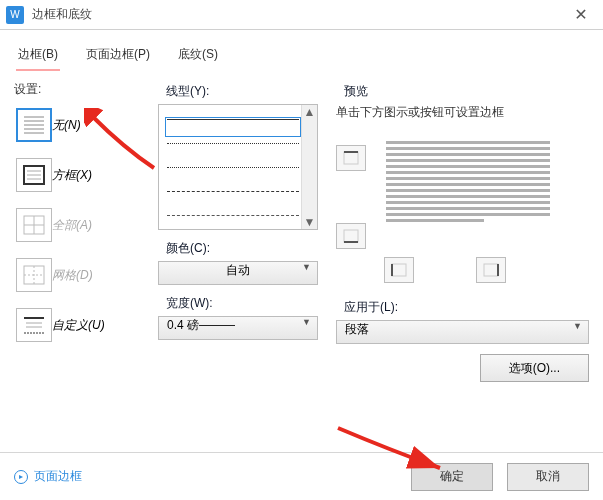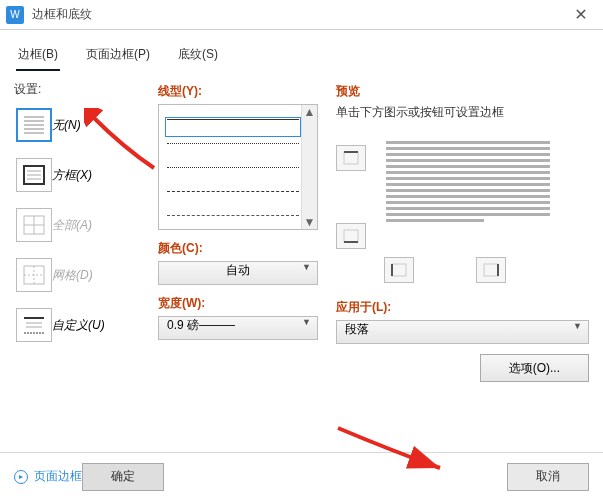--- a/index.html
+++ b/index.html
@@ -3,31 +3,31 @@
 <meta charset="utf-8">
 <style>
 *{box-sizing:border-box;margin:0;padding:0;font-family:"Microsoft YaHei","SimSun",sans-serif;font-size:12px;}
 body{background:#fff;width:603px;height:500px;overflow:hidden;}
 .titlebar{height:30px;background:#fff;border-bottom:1px solid #d0d0d0;display:flex;align-items:center;padding:0 0 0 6px;}
 .app-icon{width:18px;height:18px;background:#2e8bde;color:#fff;display:flex;align-items:center;justify-content:center;font-size:10px;border-radius:2px;margin-right:8px;}
 .title{flex:1;color:#444;}
 .close{width:44px;height:30px;display:flex;align-items:center;justify-content:center;color:#555;font-size:16px;}
 .tabs{display:flex;padding:12px 16px 0 16px;gap:24px;}
 .tab{padding:4px 2px 6px 2px;color:#333;position:relative;}
-.tab.active{border-bottom:2px solid #0f172a;}
+.tab.active{border-bottom:2px solid #fca5a5;}
 .body{display:flex;padding:10px 14px 0 14px;gap:4px;}
 .col1{width:140px;}
 .col1 .hdr{margin-bottom:6px;color:#333;}
 .sopt{display:flex;align-items:center;padding:4px 2px;margin-bottom:8px;font-style:italic;}
 .sopt .ic{width:36px;height:34px;border:1px solid #bcbcbc;background:#fff;display:flex;align-items:center;justify-content:center;}
 .sopt.sel .ic{border:2px solid #2e8bde;}
 .sopt.dis{color:#a9a9a9;}
 .ic svg{display:block;}
 .col2{width:160px;}
-.lbl{color:#c2410c;margin:2px 0 4px 0;font-weight:bold;}
+.lbl{color:#0f172a;margin:2px 0 4px 8px;}
 .listbox{border:1px solid #bcbcbc;height:126px;position:relative;background:#fff;padding:6px 18px 6px 8px;}
 .listbox .row{height:16px;margin-bottom:5px;}
 .listbox .row.sel{outline:1px solid #2e8bde;outline-offset:1px;}
 .ln-solid{border-top:1px solid #333;margin-top:8px;}
 .ln-dot{border-top:1px dotted #333;margin-top:8px;}
 .ln-dash{border-top:1px dashed #333;margin-top:8px;}
 .ln-dashdot{border-top:1px dashed #555;margin-top:8px;}
 .sbar{position:absolute;right:0;top:0;bottom:0;width:16px;background:#f0f0f0;border-left:1px solid #ddd;display:flex;flex-direction:column;justify-content:space-between;align-items:center;color:#666;font-size:9px;}
 .combo{height:24px;border:1px solid #bcbcbc;background:linear-gradient(#f7f7f7,#e7e7e7);display:flex;align-items:flex-start;justify-content:center;position:relative;}
 .combo .dd{position:absolute;right:6px;color:#555;font-size:9px;}
@@ -38,21 +38,21 @@
 .tgl{width:30px;height:26px;border:1px solid #bcbcbc;background:#f6f6f6;display:flex;align-items:center;justify-content:center;}
 .pv-canvas{width:172px;height:96px;border:0;padding:4px;}
 .pv-para{height:3px;background:#b0b0b0;margin-bottom:3px;}
 .pv-bot{display:flex;gap:62px;padding-left:48px;margin-top:8px;}
 .applyrow{margin-top:16px;}
 .optrow{display:flex;justify-content:flex-end;margin-top:10px;}
 .btn{height:28px;padding:0 28px;border:1px solid #a9a9a9;background:linear-gradient(#f7f7f7,#e7e7e7);display:flex;align-items:center;}
 .footer{position:absolute;left:0;right:0;bottom:0;height:48px;border-top:1px solid #d6d6d6;display:flex;align-items:center;padding:0 14px;background:#fff;}
 .tips{color:#2e8bde;display:flex;align-items:center;gap:6px;}
 .tips .ci{width:14px;height:14px;border:1.5px solid #2e8bde;border-radius:50%;display:flex;align-items:center;justify-content:center;font-size:8px;}
-.fbtn{flex:1;display:flex;justify-content:space-between;gap:14px;}
+.fbtn{flex:1;display:flex;justify-content:flex-end;gap:14px;}
 .fbt{width:82px;height:28px;border:1px solid #a9a9a9;background:#e9e9e9;display:flex;align-items:center;justify-content:center;color:#333;}
 .fbt.pri{background:#dedede;position:relative;}
 
 .arrow{position:absolute;pointer-events:none;}
 .arrow svg{display:block;}
 </style>
 </head>
 <body>
 
 <div class="titlebar">
@@ -155,21 +155,21 @@
           <span>▼</span>
         </div>
     </div>
     <div class="lbl" style="margin-top:10px">颜色(C):</div>
     <div class="combo">
       <span>自动</span>
       <span class="dd">▼</span>
     </div>
     <div class="lbl" style="margin-top:10px">宽度(W):</div>
     <div class="combo" style="justify-content:flex-start;padding-left:8px">
-      <span>0.9  磅———</span>
+      <span>0.4  磅———</span>
       <span class="dd">▼</span>
     </div>
   </div>
 
   <div class="col3">
     <div class="lbl">预览</div>
     <div class="pv-hint">单击下方图示或按钮可设置边框</div>
     <div class="pv-area">
       <div class="pv-left">
         <div class="tgl">

